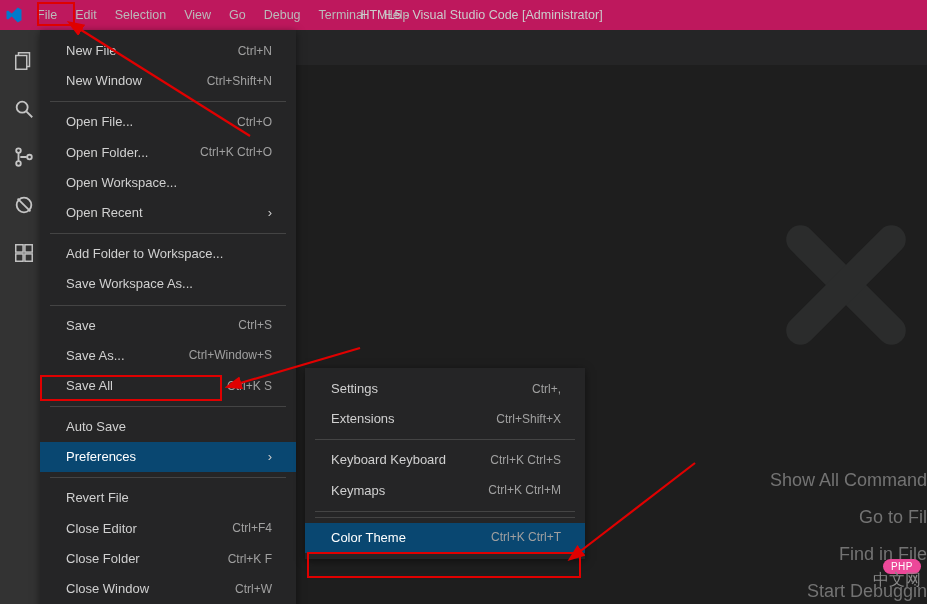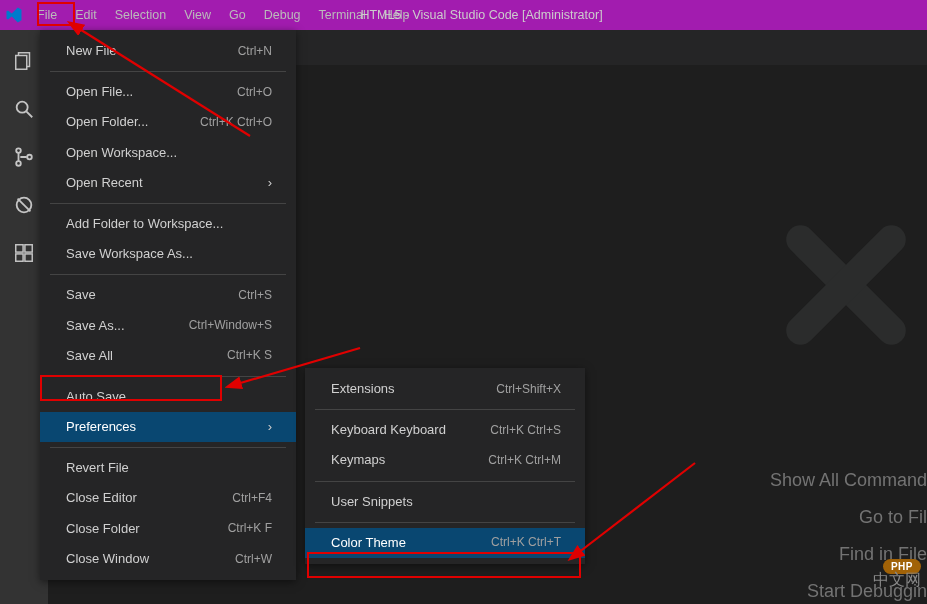--- a/index.html
+++ b/index.html
@@ -1,19 +1,19 @@
 <!DOCTYPE html>
 <html><head>
 <meta charset="utf-8">
 <style>
 * { margin: 0; padding: 0; box-sizing: border-box; font-family: "Segoe UI", Tahoma, sans-serif; }
 body { background: #1e1e1e; color: #ccc; width: 927px; height: 604px; overflow: hidden; position: relative; }
 
 
-.titlebar { height: 30px; background: #a21caf; display: flex; align-items: center; font-size: 12.5px; color: #bbb; position: relative; }
+.titlebar { height: 30px; background: #be185d; display: flex; align-items: center; font-size: 12.5px; color: #bbb; position: relative; }
 .titlebar .logo { width: 28px; display:flex; align-items:center; justify-content:center; }
 .menu-root { display: flex; height: 100%; }
 .menu-root .mitem { padding: 0 9px; display:flex; align-items:center; cursor:default; }
 .titlebar .wintitle { position:absolute; left:0; right:0; text-align:center; pointer-events:none; color:#ccc; font-size:12.5px;margin-left:36px; }
 
 
 .activity { position:absolute; top:30px; left:0; width:48px; bottom:0; background:#333333; display:flex; flex-direction:column; align-items:center; padding-top:18px; gap:22px; }
 .activity .aicon { width:26px; height:26px; display:flex; align-items:center; justify-content:center; color:#c5c5c5; cursor:pointer; }
 
 
@@ -34,21 +34,21 @@
 .menu .chev { margin-left:8px; color:#ccc; }
 
 
 .redbox { position:absolute; border:2px solid #e00000; pointer-events:none; }
 .arrow { position:absolute; pointer-events:none; }
 
 .logo-svg { width:18px; height:18px; }
 
 
 .phpmark { position:absolute; right:6px; bottom:30px; }
-.phpmark .pill { background:#a16207; color:#fff; font-size:10px; padding:2px 8px; border-radius:9px; font-weight:bold; letter-spacing:.5px; }
+.phpmark .pill { background:#ec4899; color:#fff; font-size:10px; padding:2px 8px; border-radius:9px; font-weight:normal; letter-spacing:.5px; }
 .phpmark .cn { color:#888; font-size:16px; position:absolute; right:0; top:14px; white-space:nowrap; }
 </style>
 </head>
 <body>
 
 <div class="titlebar">
   <div class="logo">
     <svg class="logo-svg" viewBox="0 0 24 24">
         <path fill="#007acc" d="M17 2l5 3v14l-5 3-8-8-5 4-2-1V7l2-1 5 4 8-8z"></path>
       </svg>
@@ -120,20 +120,24 @@
     <div>Find in File</div>
     <div>Start Debuggin</div>
   </div>
 </div>
 
 <div class="menu" style="left:40px; top:30px; width:256px;">
   <div class="mi">
       <span>New File</span>
       <span class="shortcut">Ctrl+N</span>
     </div>
+  <div class="mi">
+      <span>New Window</span>
+      <span class="shortcut">Ctrl+Shift+N</span>
+    </div>
   <div class="sep"></div>
   <div class="mi">
       <span>Open File...</span>
       <span class="shortcut">Ctrl+O</span>
     </div>
   <div class="mi">
       <span>Open Folder...</span>
       <span class="shortcut">Ctrl+K Ctrl+O</span>
     </div>
   <div class="mi">
@@ -190,37 +194,37 @@
     </div>
   <div class="mi">
       <span>Close Window</span>
       <span class="shortcut">Ctrl+W</span>
     </div>
 
 </div>
 
 <div class="menu" style="left:305px; top:368px; width:280px;">
   <div class="mi">
+      <span>Settings</span>
+      <span class="shortcut">Ctrl+,</span>
+    </div>
+  <div class="mi">
       <span>Extensions</span>
       <span class="shortcut">Ctrl+Shift+X</span>
     </div>
   <div class="sep"></div>
   <div class="mi">
       <span>Keyboard Keyboard</span>
       <span class="shortcut">Ctrl+K Ctrl+S</span>
     </div>
   <div class="mi">
       <span>Keymaps</span>
       <span class="shortcut">Ctrl+K Ctrl+M</span>
     </div>
   <div class="sep"></div>
-  <div class="mi">
-      <span>User Snippets</span>
-      <span></span>
-    </div>
   <div class="sep"></div>
   <div class="mi hl2">
       <span>Color Theme</span>
       <span class="shortcut">Ctrl+K Ctrl+T</span>
     </div>
 
 </div>
 
 <div class="redbox" style="left:37px; top:2px; width:38px; height:24px;"></div>
 <div class="redbox" style="left:40px; top:375px; width:182px; height:26px;"></div>

